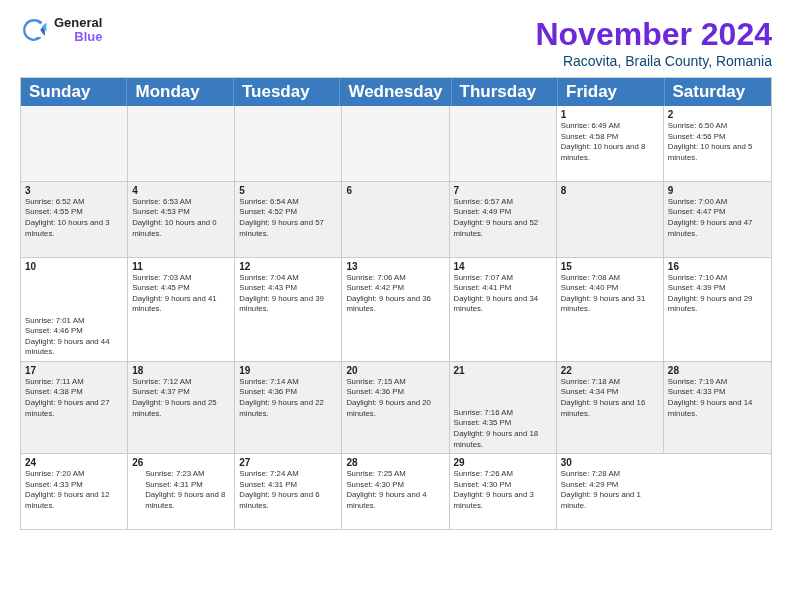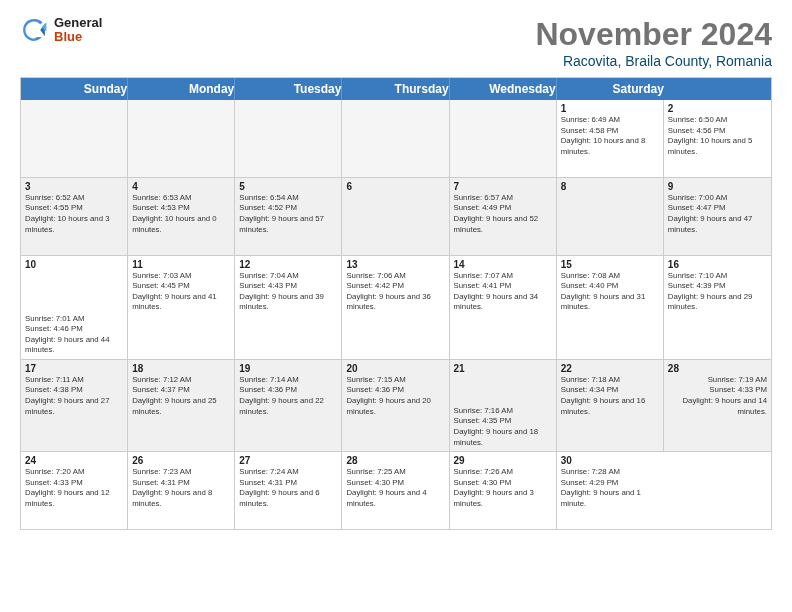--- a/index.html
+++ b/index.html
@@ -29,54 +29,54 @@
       gap: 6px;
     }
     .logo-text {
       display: flex;
       flex-direction: column;
       font-size: 13px;
       font-weight: bold;
       line-height: 1.1;
       color: #222;
     }
-    .logo-text span:last-child { color: #c2410c; }
+    .logo-text span:last-child { color: #8b5cf6; text-align: right; }
     .logo-icon {
       width: 28px;
       height: 28px;
     }
     .title-area {
       text-align: right;
     }
     .main-title {
       font-size: 32px;
       font-weight: bold;
-      color: #737373;
+      color: #6d28d9;
     }
     .subtitle {
       font-size: 14px;
       color: #0c4a6e;
     }
     .calendar {
       flex: 1;
       display: flex;
       flex-direction: column;
       border: 1px solid #ccc;
     }
     .cal-header {
       display: grid;
       grid-template-columns: repeat(7, 1fr);
       background: #3a7abf;
     }
     .cal-header-cell {
       color: #fff;
-      font-size: 12px;
+      font-size: 17px;
       font-weight: bold;
-      text-align: right;
-      padding: 4px 0;
+      text-align: left;
+      padding: 4px 8px;
       border-right: 1px solid #5a9ad5;
     }
     .cal-header-cell:last-child { border-right: none; }
     .cal-body {
       flex: 1;
       display: flex;
       flex-direction: column;
     }
     .cal-row {
       display: grid;
@@ -130,22 +130,23 @@
       <div class="main-title">November 2024</div>
       <div class="subtitle">Racovita, Braila County, Romania</div>
     </div>
   </div>
 
   <div class="calendar">
     <div class="cal-header">
     <div class="cal-header-cell">Sunday</div>
         <div class="cal-header-cell">Monday</div>
         <div class="cal-header-cell">Tuesday</div>
+        <div class="cal-header-cell">Wednesday</div>
         <div class="cal-header-cell">Thursday</div>
-        <div class="cal-header-cell">Wednesday</div>
+        <div class="cal-header-cell">Friday</div>
         <div class="cal-header-cell">Saturday</div>
       </div>
     <div class="cal-body">
     <div class="cal-row">
           <div class="cal-cell empty"></div>
           <div class="cal-cell empty"></div>
           <div class="cal-cell empty"></div>
           <div class="cal-cell empty"></div>
           <div class="cal-cell empty"></div>
           <div class="cal-cell">
@@ -275,35 +276,35 @@
 Daylight: 9 hours and 18 minutes.</div>
           </div>
           <div class="cal-cell shaded">
             <div class="day-num">22</div>
             <div class="day-info" style="white-space: pre-line;">Sunrise: 7:18 AM
 Sunset: 4:34 PM
 Daylight: 9 hours and 16 minutes.</div>
           </div>
           <div class="cal-cell shaded">
             <div class="day-num">28</div>
-            <div class="day-info" style="white-space: pre-line; text-align: right;">Sunrise: 7:19 AM
+            <div class="day-info" style="white-space: pre-line;">Sunrise: 7:19 AM
 Sunset: 4:33 PM
 Daylight: 9 hours and 14 minutes.</div>
           </div>
         </div>
         <div class="cal-row">
           <div class="cal-cell">
             <div class="day-num">24</div>
             <div class="day-info" style="white-space: pre-line;">Sunrise: 7:20 AM
 Sunset: 4:33 PM
 Daylight: 9 hours and 12 minutes.</div>
           </div>
           <div class="cal-cell">
             <div class="day-num">26</div>
-            <div class="day-info" style="white-space: pre-line;">Sunrise: 7:23 AM
+            <div class="day-info" style="white-space: pre-line; margin-left: 13px;">Sunrise: 7:23 AM
 Sunset: 4:31 PM
 Daylight: 9 hours and 8 minutes.</div>
           </div>
           <div class="cal-cell">
             <div class="day-num">27</div>
             <div class="day-info" style="white-space: pre-line;">Sunrise: 7:24 AM
 Sunset: 4:31 PM
 Daylight: 9 hours and 6 minutes.</div>
           </div>
           <div class="cal-cell">

